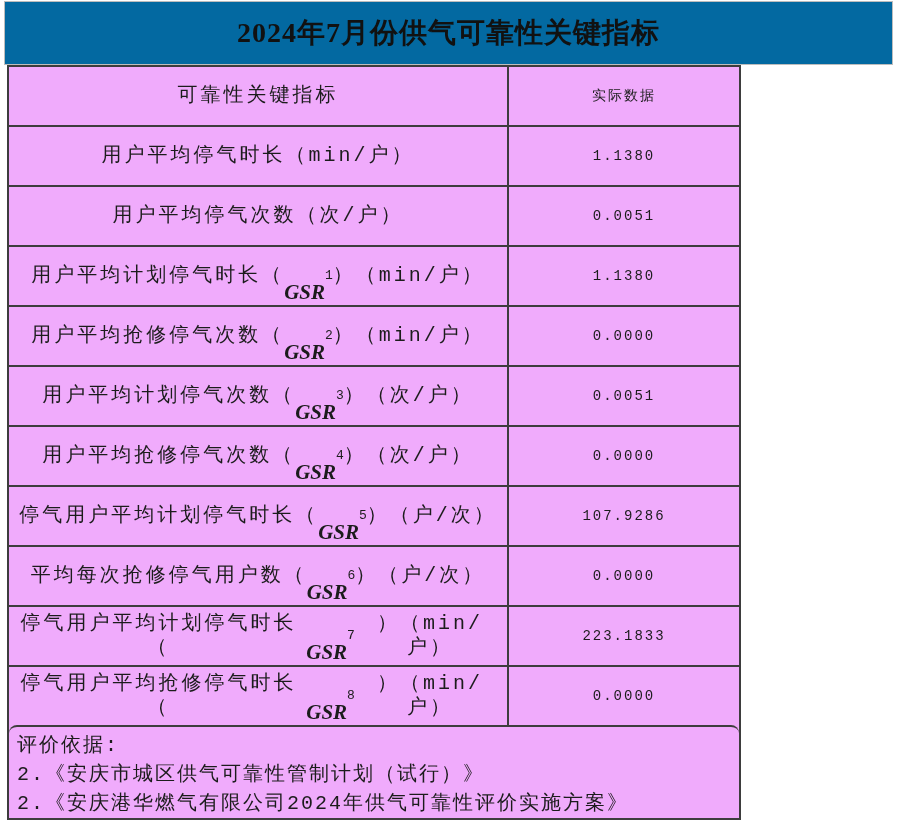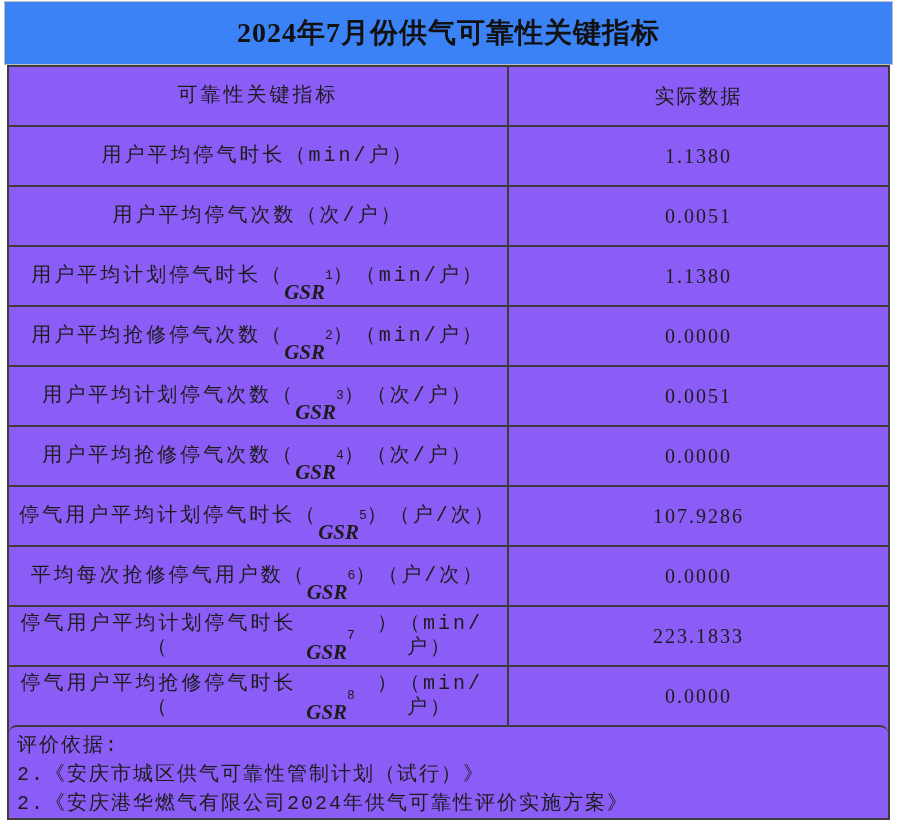--- a/index.html
+++ b/index.html
@@ -11,48 +11,48 @@
     overflow: hidden;
   }
   .page { position: relative; width: 900px; height: 825px; background: #ffffff; }
 
   
   .title-box {
     position: absolute; left: 4px; top: 1px;
     width: 889px; height: 64px;
     border: 1px solid #bdbdbd;
     display: flex; align-items: center; justify-content: center;
-    background: #3b82f6;
+    background: #0369a1;
   }
   .title-text {
     font-family: "Liberation Serif", "DejaVu Serif", serif;
     font-weight: bold;
     font-size: 28px;
     letter-spacing: 1px;
     color: #111111;
   }
 
   
   .tbl {
     position: absolute; left: 7px; top: 65px;
-    width: 883px;
+    width: 734px;
     border: 2px solid #3d3d3d;
-    background: #8b5cf6;
+    background: #f0abfc;
   }
   .trow { display: flex; border-top: 2px solid #3d3d3d; }
   .trow:first-child { border-top: none; }
   .cell {
     display: flex; align-items: center; justify-content: center;
     font-size: 20px;
     letter-spacing: 3px;
     line-height: 1.2;
     text-align: center;
   }
   .cell.label { width: 500px; border-right: 2px solid #3d3d3d; height: 58px; padding: 0 2px; }
-  .cell.value { flex: 1; height: 58px; letter-spacing: 2px; font-size: 20px; font-family: Liberation Serif, serif; }
+  .cell.value { flex: 1; height: 58px; letter-spacing: 2px; font-size: 14px; }
   .trow.head .cell { height: 58px; }
 
   .gsr {
     font-family: "Liberation Serif", "DejaVu Serif", serif;
     font-weight: bold;
     font-style: italic;
     font-size: 21px;
     letter-spacing: 0;
     margin-top: 33px;
   }

